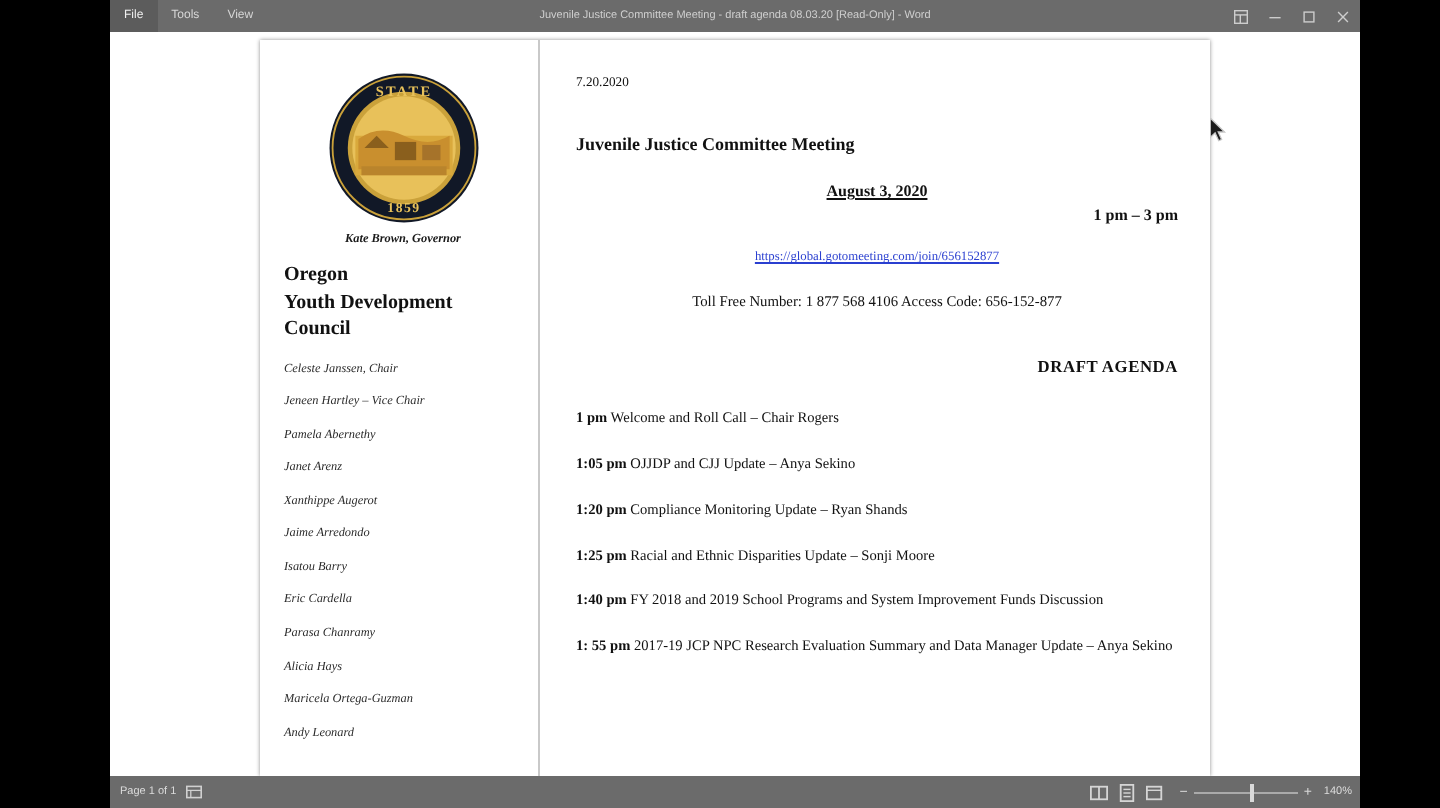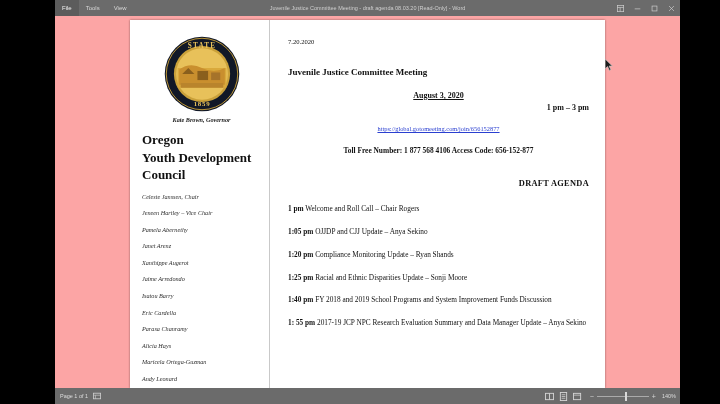--- a/index.html
+++ b/index.html
@@ -40,21 +40,21 @@
   }
   .win-btn{
     width:17px;height:16px;display:flex;align-items:center;justify-content:center;
     font-size:7px;color:#cdcdcd;
   }
   .win-btn svg{display:block;}
 
   
   .doc-canvas{
     position:absolute;left:0;top:16px;width:625px;height:372px;
-    background:#fca5a5;overflow:hidden;
+    background:#ffffff;overflow:hidden;
   }
   .page{
     position:absolute;left:75px;top:4px;width:475px;height:368px;
     background:#ffffff;
     box-shadow:0 0 2px rgba(0,0,0,0.45);
     display:flex;
   }
 
   
   .letterhead{
@@ -62,21 +62,21 @@
     border-right:1px solid #c9c9c9;box-sizing:border-box;
     font-family:"Liberation Serif",serif;
   }
   .seal-wrap{display:flex;justify-content:center;margin-bottom:4px;}
   .seal{width:76px;height:76px;display:block;}
   .gov-line{
     text-align:center;font-style:italic;font-weight:bold;
     font-size:6.2px;color:#1a1a1a;margin:3px 0 8px 0;
   }
   .org-name{
-    font-weight:bold;font-size:13px;color:#111;line-height:1.35;
+    font-weight:bold;font-size:10px;color:#111;line-height:1.35;
     margin-bottom:9px;
   }
   .member{
     font-style:italic;font-size:6.2px;color:#2b2b2b;
     line-height:1.3;margin-bottom:8.5px;
   }
 
   
   .doc-body{
     flex:1;padding:18px 16px 0 18px;box-sizing:border-box;
@@ -90,21 +90,21 @@
     text-align:center;font-weight:bold;font-size:8px;margin-bottom:3px;text-decoration:underline;
   }
   .doc-h3{
     text-align:right;font-weight:bold;font-size:8px;margin-bottom:13px;
   }
   .doc-link{
     display:block;text-align:center;font-size:6.4px;color:#2a3fd0;
     text-decoration:underline;margin-bottom:14px;word-break:break-all;
   }
   .doc-toll{
-    text-align:center;font-weight:bold;font-size:7.4px;margin-bottom:24px;
+    text-align:center;font-weight:normal;font-size:7.4px;margin-bottom:24px;
   }
   .agenda-title{
     text-align:right;font-weight:bold;font-size:8.4px;letter-spacing:.3px;
     margin-bottom:16px;
   }
   .agenda-item{font-size:7.3px;line-height:1.35;margin-bottom:13px;}
   .agenda-item b{font-weight:bold;}
 
   
   .statusbar{

